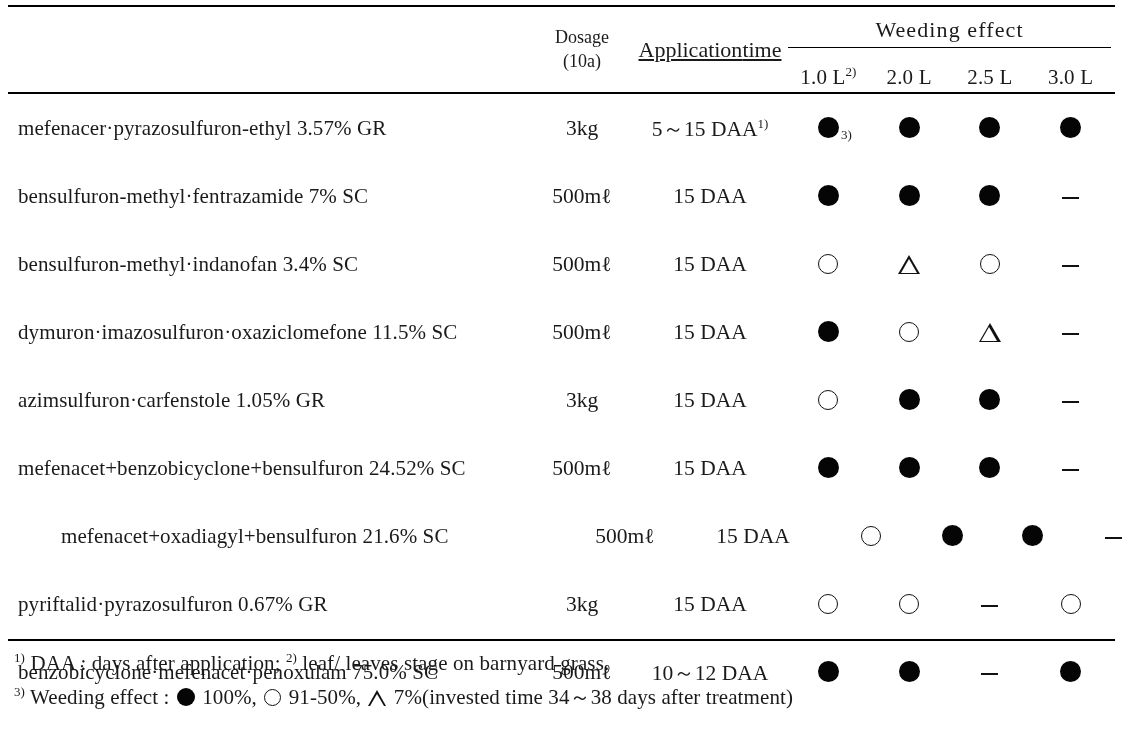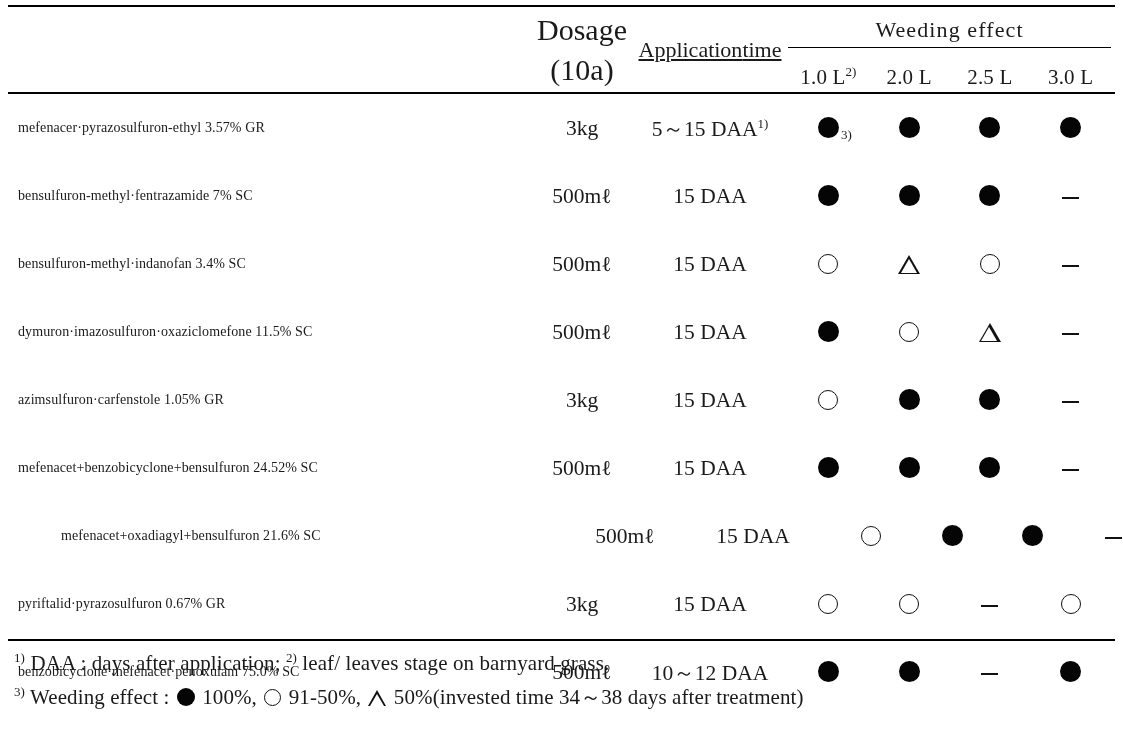--- a/index.html
+++ b/index.html
@@ -67,21 +67,21 @@
     position: absolute;
     left: 536px;
     top: 0;
     width: 92px;
     height: 85px;
     display: flex;
     flex-direction: column;
     align-items: center;
     justify-content: center;
     line-height: 1.32;
-    font-size: 30px;
+    font-size: 18px;
   }
   .hdr-apptime {
     position: absolute;
     left: 634px;
     top: 0;
     width: 152px;
     height: 85px;
     display: flex;
     flex-direction: row;
     align-items: center;
@@ -136,21 +136,21 @@
     left: 0;
     width: 1123px;
     height: 68px;
     display: flex;
     align-items: center;
   }
   .cell-herb {
     position: absolute;
     left: 18px;
     width: 516px;
-    font-size: 14px;
+    font-size: 21px;
     white-space: nowrap;
     letter-spacing: 0.1px;
   }
   .cell-dosage {
     position: absolute;
     left: 536px;
     width: 92px;
     text-align: center;
     font-size: 21.5px;
   }
@@ -441,17 +441,17 @@
       <span>leaf/ leaves stage on barnyard grass.</span>
     </div>
     <div class="fn-line">
       <sup>3)</sup>
       <span>Weeding effect :</span>
       <span class="fn-inline-glyph fn-filled"></span>
       <span>100%,</span>
       <span class="fn-inline-glyph fn-open"></span>
       <span>91-50%,</span>
       <span class="fn-inline-glyph fn-tri"></span>
-      <span>50%(invested time 34～38 days after treatment)</span>
+      <span>7%(invested time 34～38 days after treatment)</span>
     </div>
   </div>
 
 </div>
 
 </body></html>

